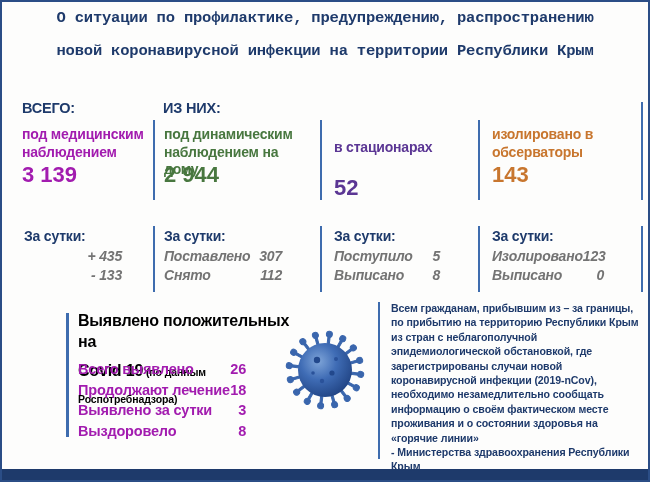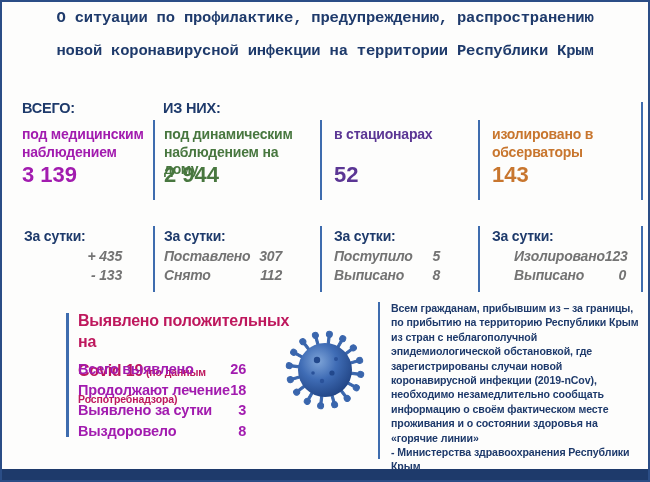--- a/index.html
+++ b/index.html
@@ -16,33 +16,33 @@
   .hdr-label{position:absolute;top:98px;color:#1e3a6b;font-weight:bold;font-size:14.5px;}
   .sep{position:absolute;width:2px;background:#3e6cae;}
   .stat-card{position:absolute;}
   .stat-card .lbl{font-weight:bold;font-size:14px;line-height:17.5px;}
   .stat-card .num{position:absolute;top:36px;font-weight:bold;font-size:22px;letter-spacing:0;}
   .daily-head{position:absolute;top:226px;color:#1e3a6b;font-weight:bold;font-size:14px;}
   .daily-rows{position:absolute;top:245px;}
   .drow{display:flex;justify-content:space-between;color:#737373;
     font-weight:bold;font-size:14px;line-height:19px;font-style:italic;}
   .acc-bar{position:absolute;left:64px;top:311px;width:3px;height:124px;background:#3e6cae;}
-  .pos-heading{position:absolute;left:76px;top:308px;width:230px;color:#be185d;}
+  .pos-heading{position:absolute;left:76px;top:308px;width:230px;color:#000000;}
   .pos-heading .h1{font-weight:bold;font-size:16px;line-height:21px;}
   .pos-heading .h2{font-weight:bold;font-size:16px;line-height:25px;margin-top:6px;}
   .pos-heading .note{font-weight:bold;font-size:10.5px;letter-spacing:-0.1px;}
   .pos-rows{position:absolute;left:76px;top:357px;width:168px;}
   .prow{display:flex;justify-content:space-between;color:#a21caf;
     font-weight:bold;font-size:14.5px;line-height:20.5px;}
   .virus{position:absolute;left:282px;top:327px;}
   .vsep{position:absolute;left:376px;top:300px;width:2px;height:157px;background:#3e6cae;}
   .notice{position:absolute;left:389px;top:299px;width:256px;color:#1e3a6b;
     font-weight:bold;font-size:10.6px;line-height:14.4px;letter-spacing:-0.1px;}
   .bottom-bar{position:absolute;left:0;right:0;bottom:0;height:11px;background:#1e3a6b;}
-  .c-red{color:#a21caf;} .c-green{color:#48773f;} .c-purple{color:#5b3694;} .c-orange{color:#c8762e;}
+  .c-red{color:#a21caf;} .c-green{color:#48773f;} .c-purple{color:#5b3694;margin-top:13px;} .c-orange{color:#c8762e;}
 </style>
 </head>
 <body>
 
 <div class="board">
 
   <div class="title">
     <div>О ситуации по профилактике, предупреждению, распространению</div>
     <div>новой коронавирусной инфекции на территории Республики Крым</div>
   </div>
@@ -111,21 +111,21 @@
         <span>5</span>
       </div>
       <div class="drow">
         <span>Выписано</span>
         <span>8</span>
       </div>
     </div>
   </div>
   <div>
     <div class="daily-head" style="left:490px;">За сутки:</div>
-    <div class="daily-rows" style="left:512px;width:112px;">
+    <div class="daily-rows" style="left:490px;width:112px;">
       <div class="drow">
         <span>Изолировано</span>
         <span>123</span>
       </div>
       <div class="drow">
         <span>Выписано</span>
         <span>0</span>
       </div>
     </div>
   </div>

